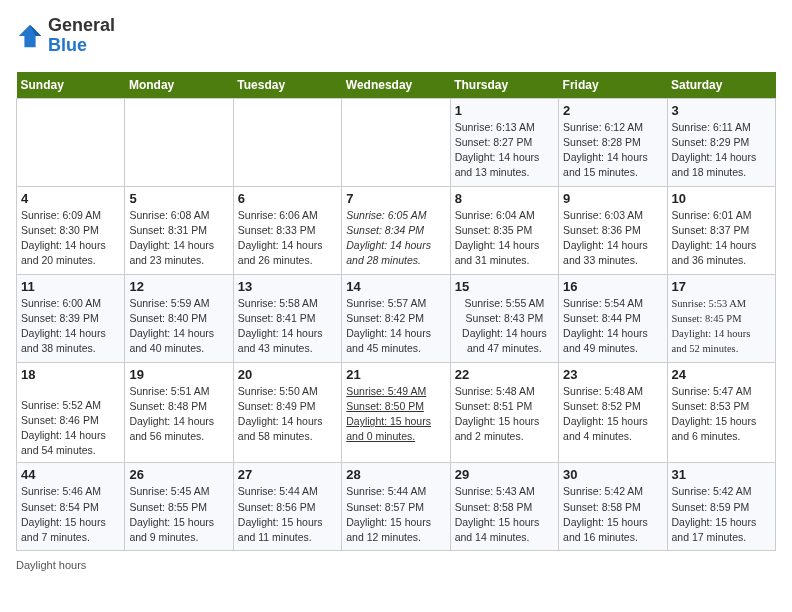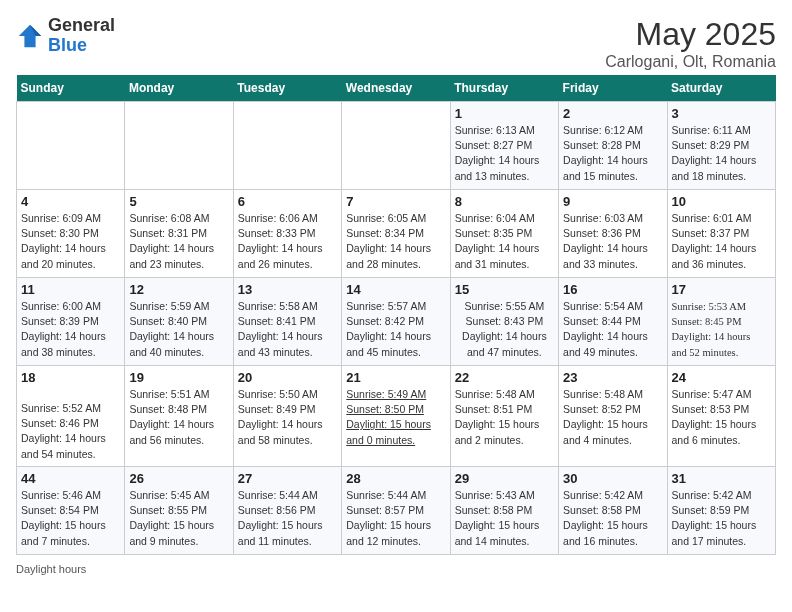--- a/index.html
+++ b/index.html
@@ -7,21 +7,21 @@
       font-family: Arial, sans-serif;
       background: #fff;
       width: 792px;
       min-height: 612px;
       padding: 16px;
     }
     .header {
       display: flex;
       justify-content: space-between;
       align-items: flex-start;
-      margin-bottom: 4px;
+      margin-bottom: 16px;
     }
     .logo {
       display: flex;
       align-items: center;
       gap: 4px;
     }
     .logo-text {
       display: flex;
       flex-direction: column;
       line-height: 1.1;
@@ -51,21 +51,21 @@
     .calendar-subtitle {
       font-size: 16px;
       color: #555;
     }
     table {
       width: 100%;
       border-collapse: collapse;
       font-size: 11px;
     }
     thead tr th {
-      background: #0f766e;
+      background: #4d7c0f;
       color: #fff;
       padding: 6px 4px;
       text-align: left;
       font-size: 12px;
       font-weight: bold;
     }
     tbody tr td {
       border: 1px solid #ccc;
       vertical-align: top;
       padding: 4px;
@@ -105,24 +105,20 @@
   <div class="logo">
     <svg class="logo-icon" viewBox="0 0 40 40">
       <polygon points="20,4 36,20 28,20 28,36 12,36 12,20 4,20" fill="#2277cc"></polygon>
       <polygon points="20,4 36,20 28,20" fill="#1a5fa8"></polygon>
     </svg>
     <div class="logo-text">
       <span class="logo-general">General</span>
       <span class="logo-blue">Blue</span>
     </div>
   </div>
-  <div class="title-block">
-    <div class="calendar-title">May 2025</div>
-    <div class="calendar-subtitle">Carlogani, Olt, Romania</div>
-  </div>
 </div>
 
 <table>
   <thead>
     <tr>
     <th>Sunday</th>
         <th>Monday</th>
         <th>Tuesday</th>
         <th>Wednesday</th>
         <th>Thursday</th>
@@ -175,21 +171,21 @@
         </td>
         <td>
           <div class="day-num">6</div>
           <div class="day-detail" style="white-space: pre-line;">Sunrise: 6:06 AM
 Sunset: 8:33 PM
 Daylight: 14 hours
 and 26 minutes.</div>
         </td>
         <td>
           <div class="day-num">7</div>
-          <div class="day-detail" style="white-space: pre-line;">Sunrise: 6:05 AM
+          <div class="day-detail" style="white-space: pre-line; font-style: italic;">Sunrise: 6:05 AM
 Sunset: 8:34 PM
 Daylight: 14 hours
 and 28 minutes.</div>
         </td>
         <td>
           <div class="day-num">8</div>
           <div class="day-detail" style="white-space: pre-line;">Sunrise: 6:04 AM
 Sunset: 8:35 PM
 Daylight: 14 hours
 and 31 minutes.</div>

